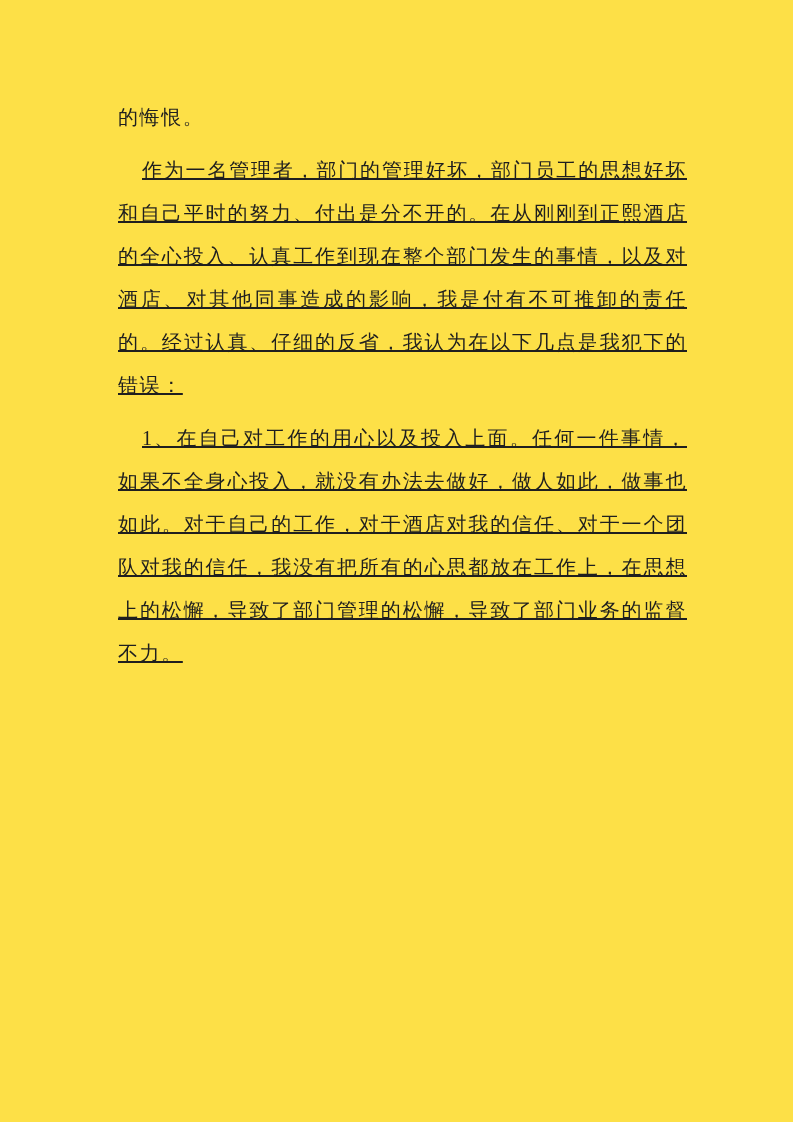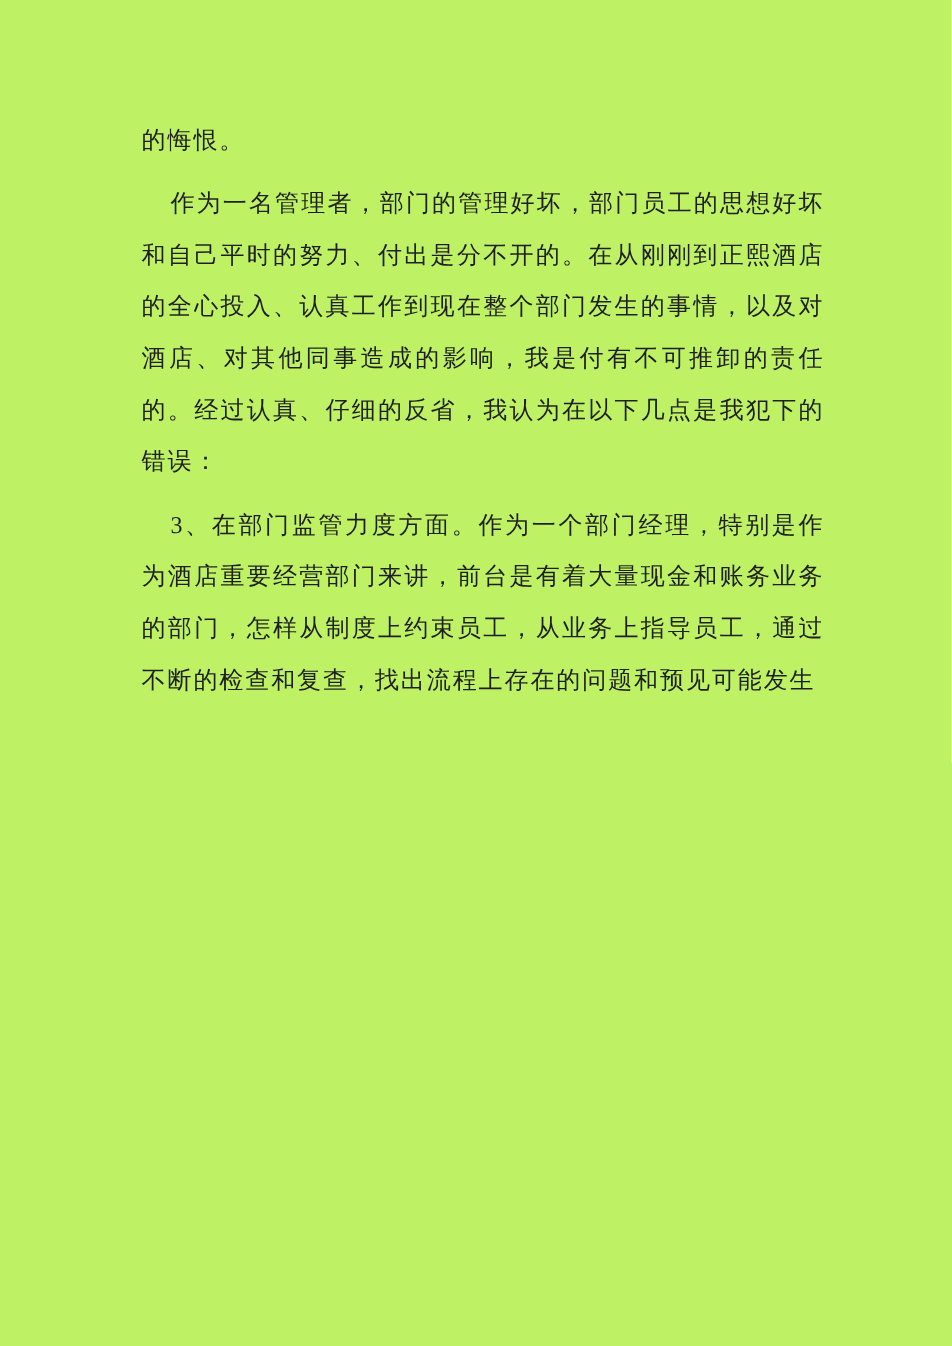--- a/index.html
+++ b/index.html
@@ -10,46 +10,47 @@
   body {
     width: 793px;
     height: 1122px;
     overflow: hidden;
   }
   .page {
     box-sizing: border-box;
     width: 793px;
     height: 1122px;
     padding: 96px 106px 40px 118px;
-    background: #bef264;
+    background: #fde047;
     color: #1f1f1f;
     
     font-family: "Liberation Serif", "DejaVu Serif", serif;
   }
   p.para {
     margin: 0;
     font-size: 20px;
     line-height: 43px;
     letter-spacing: 1.6px;
     text-align: justify;
     text-justify: inter-character;
     word-break: break-all;
     text-align-last: left;
   }
   p.para + p.para {
     margin-top: 10px;
+    text-decoration: underline;
   }
   p.para.indent {
     text-indent: 24px;
   }
 </style>
 </head>
 <body>
 
 <div class="page">
   <p class="para">的悔恨。</p>
 
   <p class="para indent">作为一名管理者，部门的管理好坏，部门员工的思想好坏和自己平时的努力、付出是分不开的。在从刚刚到正熙酒店的全心投入、认真工作到现在整个部门发生的事情，以及对酒店、对其他同事造成的影响，我是付有不可推卸的责任的。经过认真、仔细的反省，我认为在以下几点是我犯下的错误：</p>
 
+  <p class="para indent">1、在自己对工作的用心以及投入上面。任何一件事情，如果不全身心投入，就没有办法去做好，做人如此，做事也如此。对于自己的工作，对于酒店对我的信任、对于一个团队对我的信任，我没有把所有的心思都放在工作上，在思想上的松懈，导致了部门管理的松懈，导致了部门业务的监督不力。</p>
 
 
-  <p class="para indent">3、在部门监管力度方面。作为一个部门经理，特别是作为酒店重要经营部门来讲，前台是有着大量现金和账务业务的部门，怎样从制度上约束员工，从业务上指导员工，通过不断的检查和复查，找出流程上存在的问题和预见可能发生</p>
 </div>
 
 </body></html>

